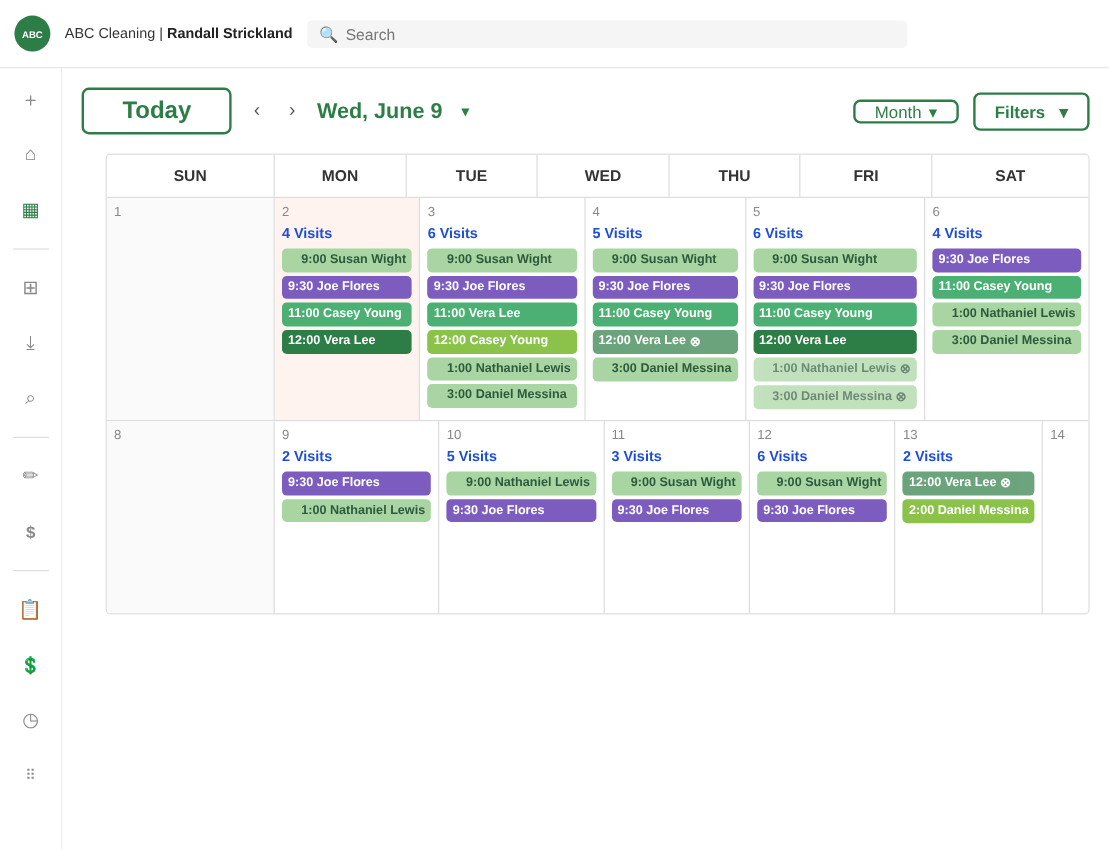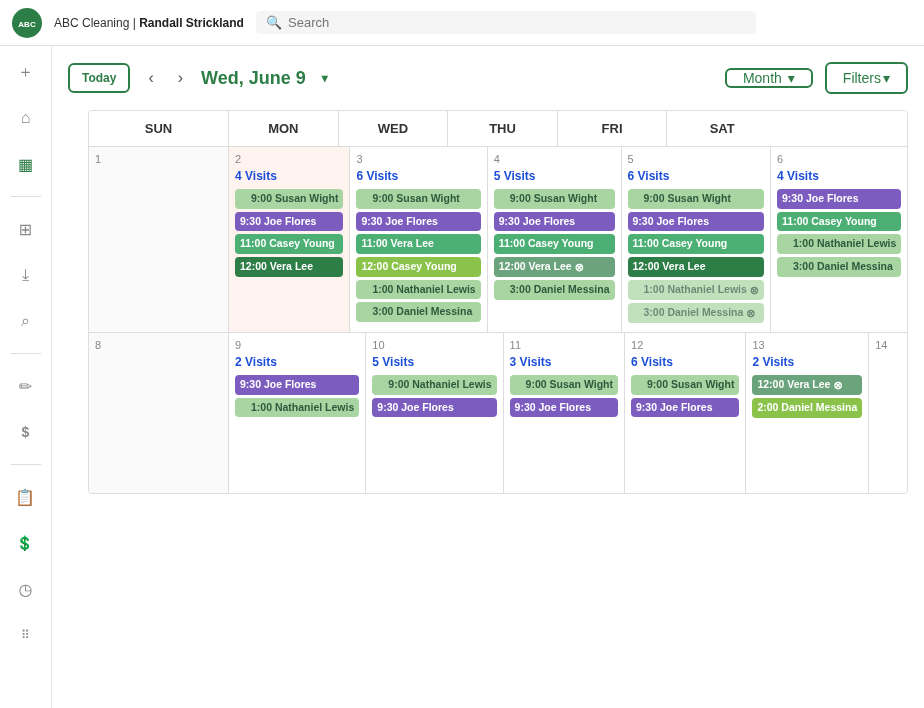--- a/index.html
+++ b/index.html
@@ -2,21 +2,21 @@
 <html><head>
   <meta charset="utf-8">
   <style>
     * { box-sizing: border-box; margin: 0; padding: 0; }
     body { font-family: -apple-system, BlinkMacSystemFont, 'Segoe UI', sans-serif; background: #fff; width: 924px; height: 708px; overflow: hidden; }
 
     
     .top-nav {
       display: flex;
       align-items: center;
-      height: 46px;
+      height: 57px;
       border-bottom: 1px solid #e0e0e0;
       padding: 0 12px;
       gap: 12px;
     }
     .logo {
       width: 30px; height: 30px;
       background: #2d7d46;
       border-radius: 50%;
       display: flex; align-items: center; justify-content: center;
       color: white; font-size: 10px; font-weight: bold;
@@ -77,23 +77,23 @@
     .cal-controls {
       display: flex;
       align-items: center;
       margin-bottom: 16px;
       gap: 12px;
     }
     .btn-today {
       border: 2px solid #2d7d46;
       background: #fff;
       color: #2d7d46;
-      padding: 6px 12px;
+      padding: 6px 32px;
       border-radius: 6px;
-      font-size: 12px;
+      font-size: 20px;
       font-weight: 600;
       cursor: pointer;
     }
     .btn-nav {
       background: none; border: none;
       color: #555; font-size: 16px; cursor: pointer; padding: 4px 6px;
     }
     .date-label {
       color: #2d7d46;
       font-size: 18px;
@@ -115,23 +115,23 @@
       cursor: pointer;
       display: flex; align-items: center; gap: 6px;
     }
     .btn-filters {
       border: 2px solid #2d7d46;
       background: #fff;
       color: #2d7d46;
       padding: 6px 16px;
       border-radius: 6px;
       font-size: 14px;
-      font-weight: 400;
+      font-weight: 700;
       cursor: pointer;
-      display: flex; align-items: center; gap: 2px;
+      display: flex; align-items: center; gap: 12px;
     }
 
     
     .calendar {
       border: 1px solid #ddd;
       border-radius: 4px;
       overflow: hidden;
       margin-left: 20px;
     }
     .cal-header {
@@ -257,20 +257,21 @@
         <span>Filters</span>
         <span>▾</span>
       </button>
     </div>
 
     <div class="calendar">
 
       <div class="cal-header">
         <div class="cal-header-cell">SUN</div>
         <div class="cal-header-cell">MON</div>
+        <div class="cal-header-cell">TUE</div>
         <div class="cal-header-cell">WED</div>
         <div class="cal-header-cell">THU</div>
         <div class="cal-header-cell">FRI</div>
         <div class="cal-header-cell">SAT</div>
       </div>
 
       <div class="cal-week">
 
         <div class="cal-day sun-col">
           <div class="day-num">1</div>

